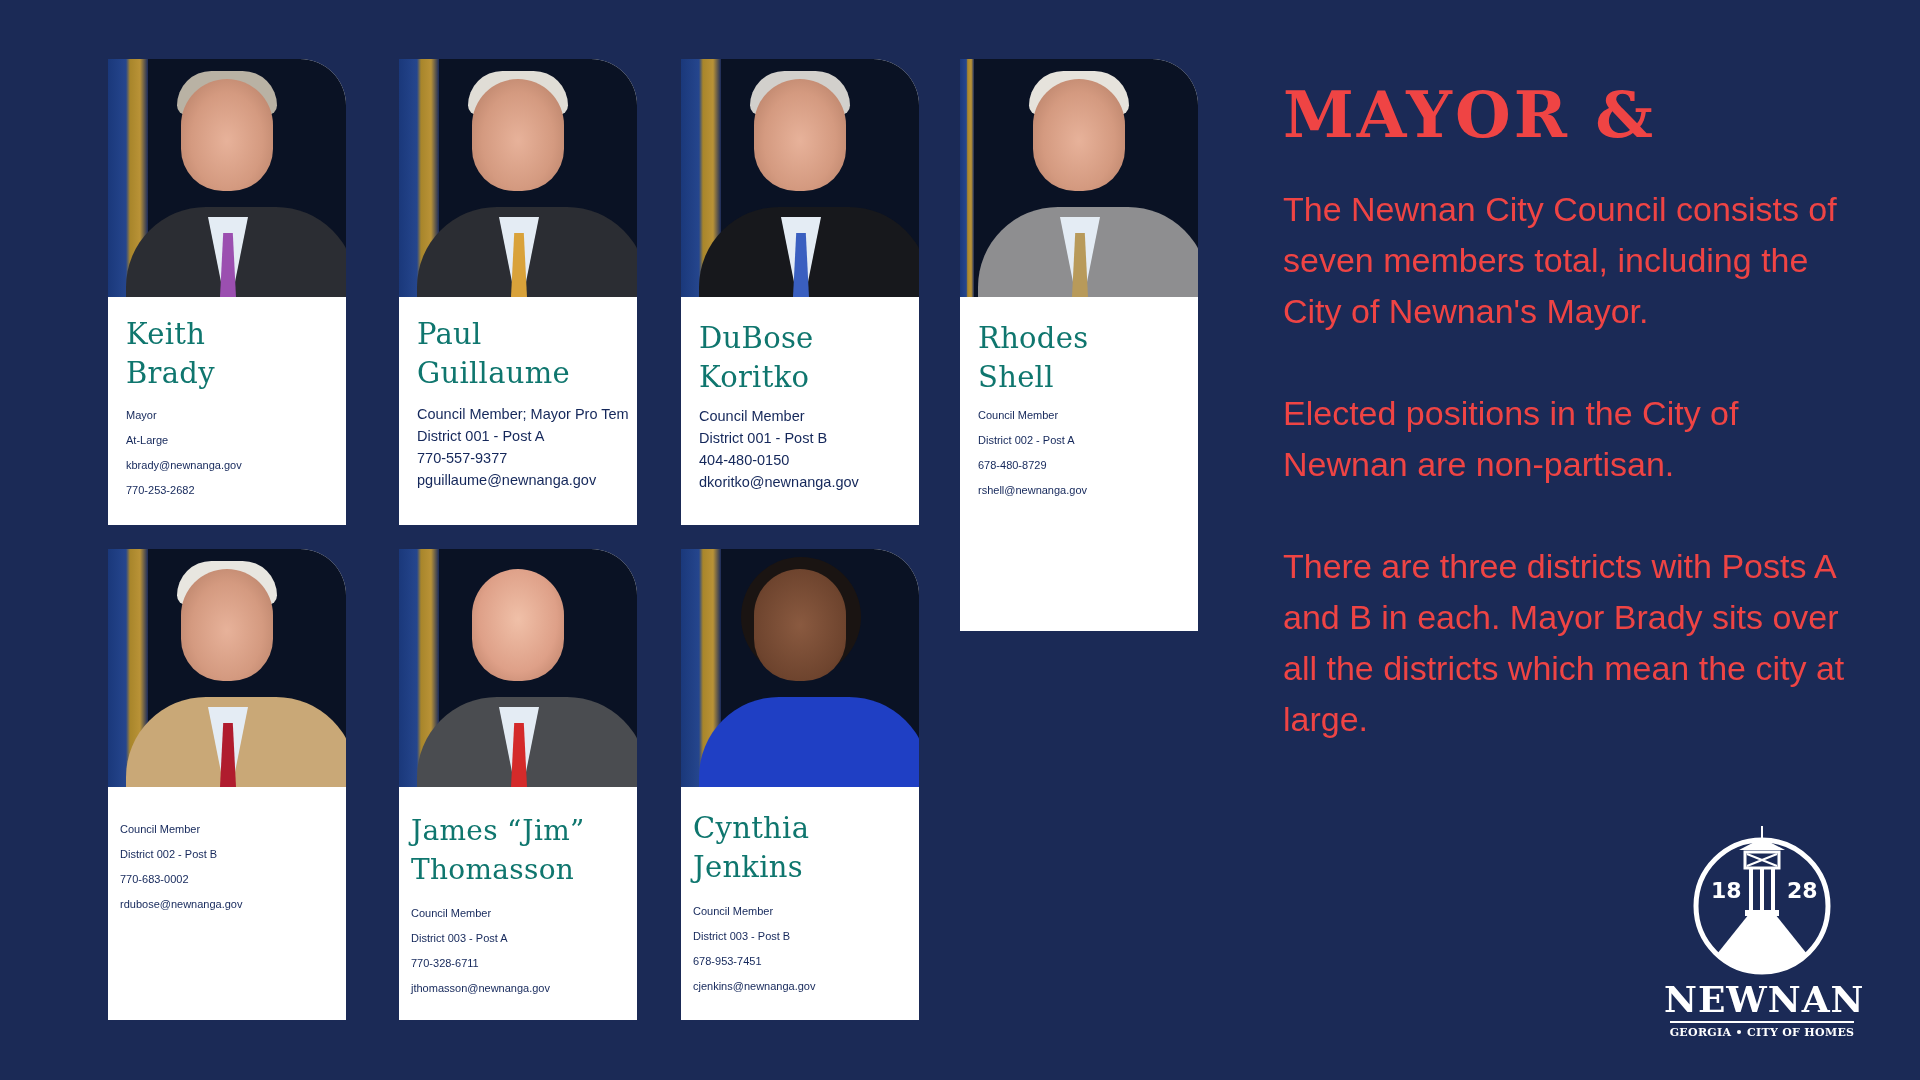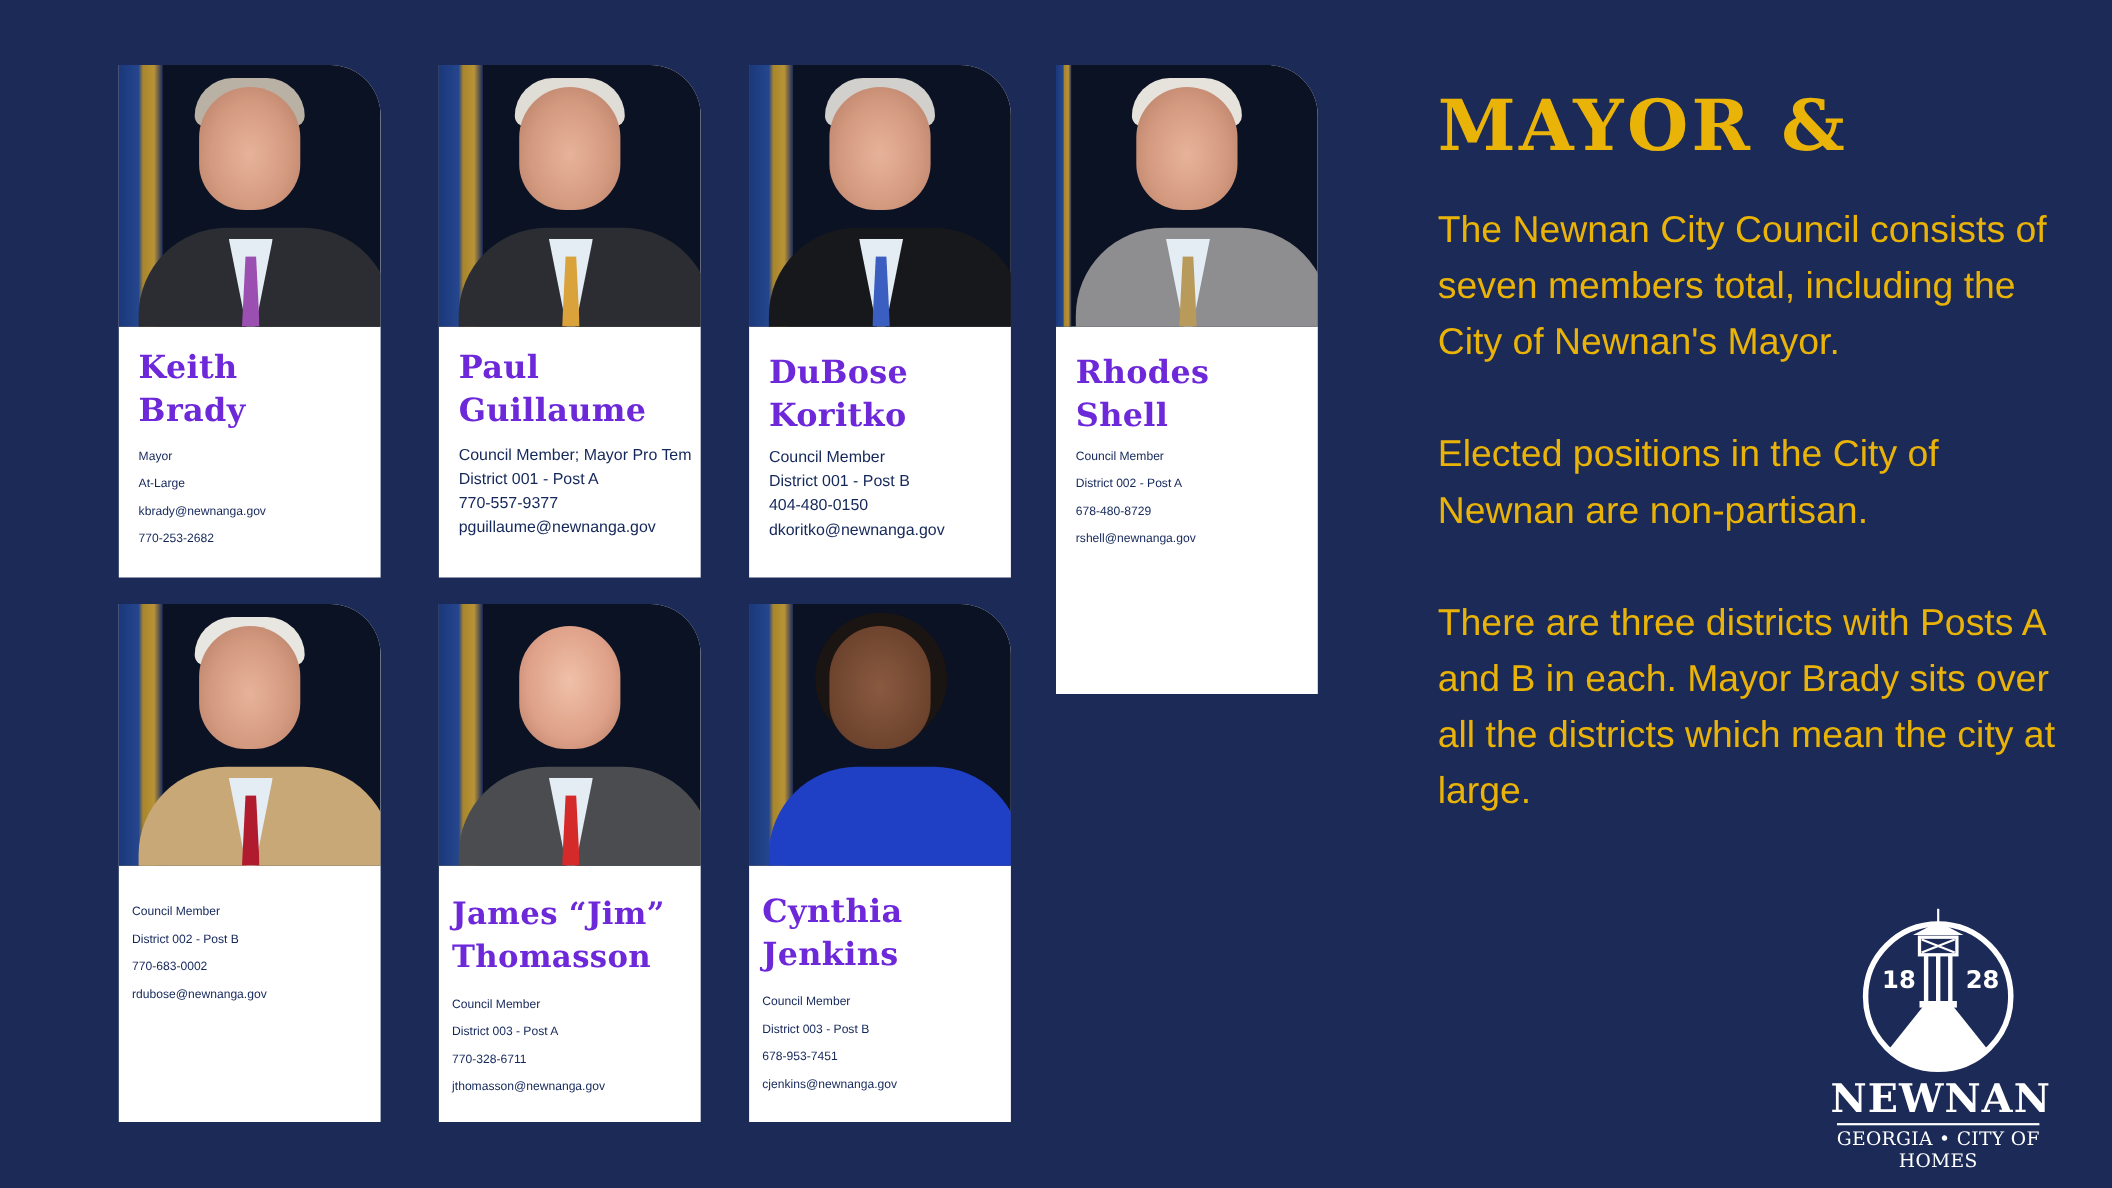--- a/index.html
+++ b/index.html
@@ -48,39 +48,39 @@
   .photo .tie {
     position: absolute; left: 112px; width: 16px; bottom: 0; height: 64px;
     clip-path: polygon(20% 0, 80% 0, 100% 100%, 0 100%);
   }
   .info {
     padding: 18px 18px 10px 18px;
     color: #0f2557;
   }
   .name {
     font-family: "DejaVu Serif", "Liberation Serif", serif;
-    font-weight: bold;
+    font-weight: normal;
     font-size: 29px;
     line-height: 39px;
-    color: #6d28d9;
+    color: #0f766e;
     letter-spacing: 0.3px;
   }
   .name span { display: block; }
   .details { margin-top: 10px; }
   .details div {
     font-family: "Liberation Sans", "DejaVu Sans", sans-serif;
     font-size: 11px;
     line-height: 25px;
     color: #14275a;
     white-space: nowrap;
   }
   .details.small div { font-size: 14.5px; line-height: 22px; }
 
   .right {
-    position: absolute; left: 1283px; top: 78px; width: 580px; color: #eab308; margin-left: 24px;
+    position: absolute; left: 1283px; top: 78px; width: 580px; color: #ef4444;
   }
   .title {
     font-family: "DejaVu Serif", "Liberation Serif", serif;
     font-weight: bold;
     font-size: 64px;
     line-height: 74px;
     letter-spacing: 3px;
   }
   .title span { display: block; }
   .para {
@@ -97,21 +97,21 @@
   }
   .logo svg { display: block; margin: 0 auto; }
   .logo .wordmark {
     font-family: "DejaVu Serif", "Liberation Serif", serif;
     font-weight: bold; font-size: 36px; letter-spacing: 1px; line-height: 38px;
     margin-top: 4px;
   }
   .logo .rule { height: 2px; background: #fff; margin: 3px 6px 3px 6px; }
   .logo .tagline {
     font-family: "DejaVu Serif", "Liberation Serif", serif;
-    font-size: 17px; letter-spacing: 0.3px; font-weight: normal;
+    font-size: 11px; letter-spacing: 0.3px; font-weight: bold;
   }
 </style>
 </head>
 <body>
 
 <div class="card" style="left:108px; top:59px; height:466px;">
   <div class="photo">
     <div class="flag"></div>
     <div class="body"></div>
     <div class="collar"></div>

